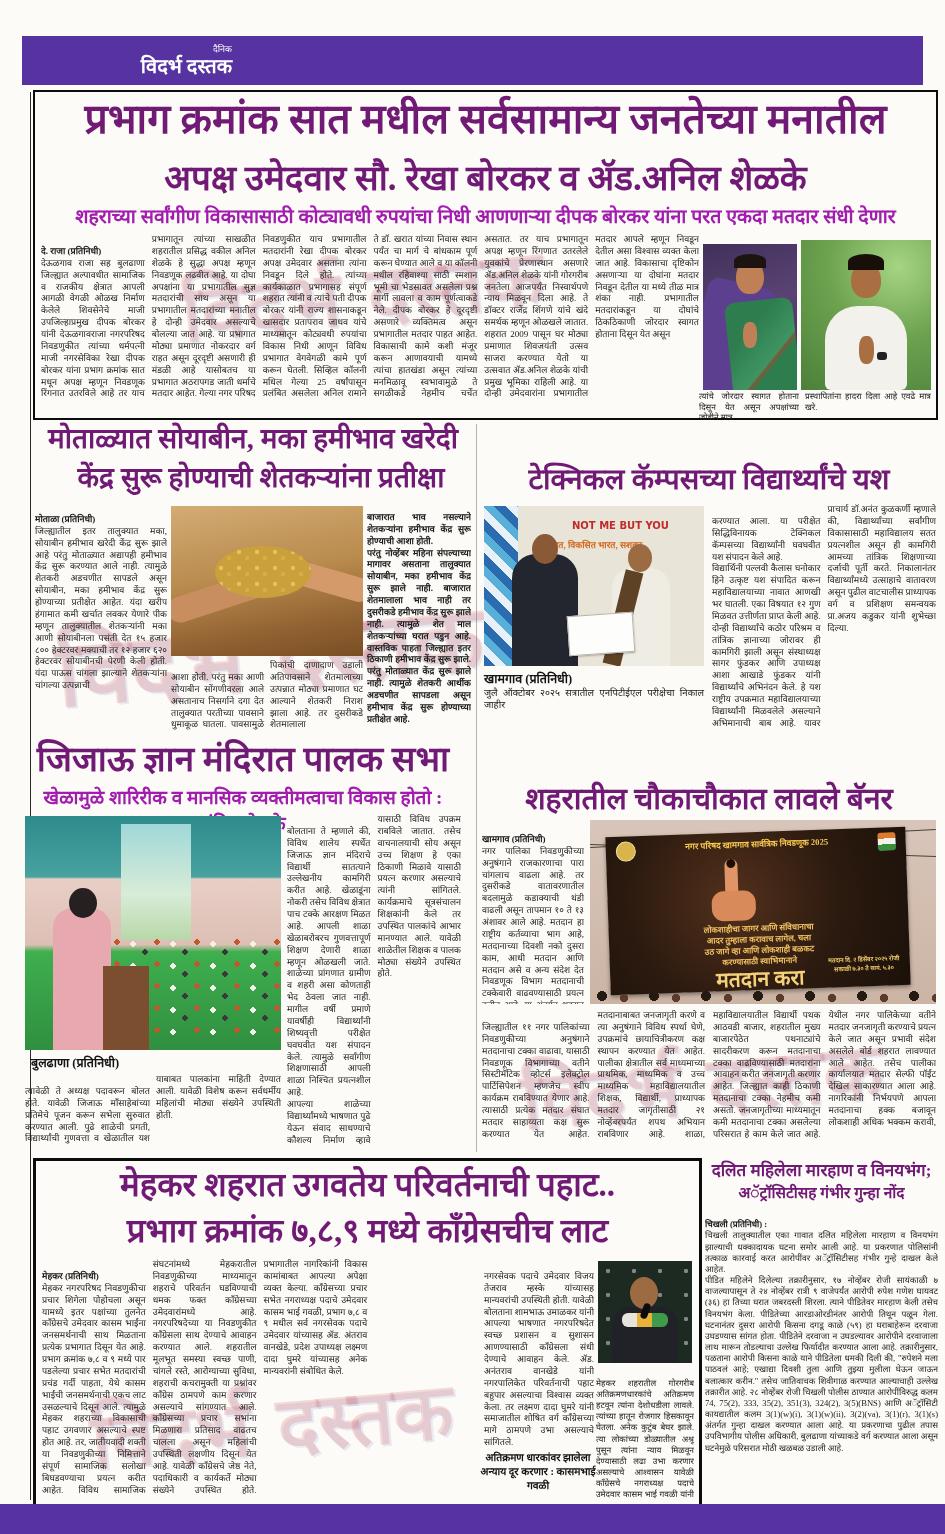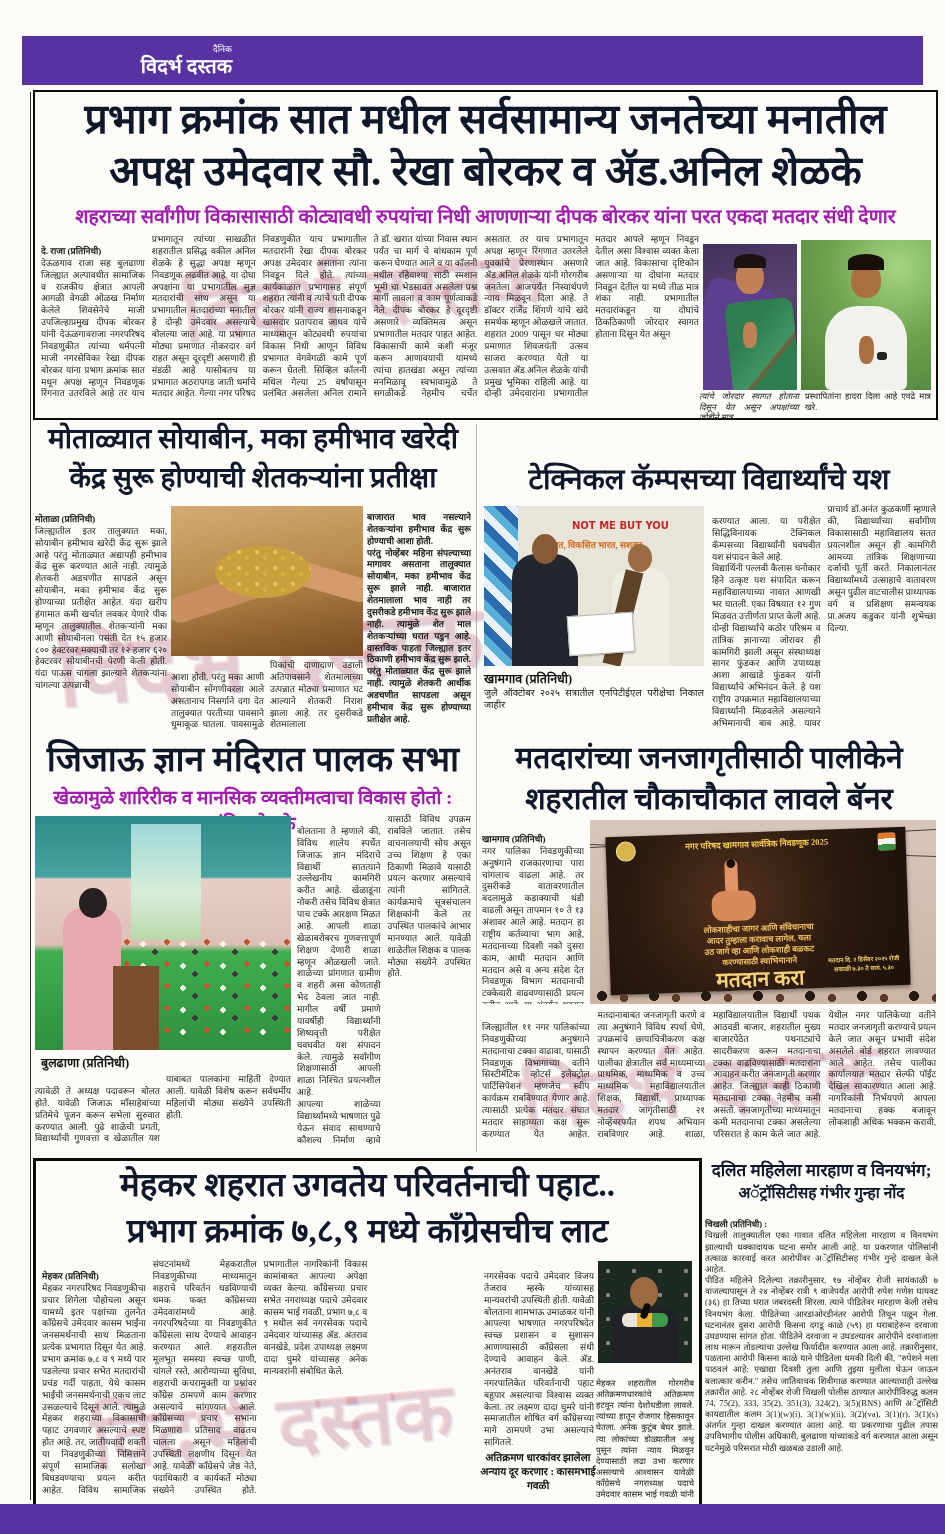--- a/index.html
+++ b/index.html
@@ -5,21 +5,21 @@
   html,body{margin:0;padding:0;background:#e9e7e2;}
   #page{position:relative;width:945px;height:1534px;background:#fcfbf7;margin:0 auto;overflow:hidden;
         font-family:"Liberation Serif","DejaVu Serif",serif;color:#141414;}
   .abs{position:absolute;}
   .masthead{background:#5633a0;color:#fff;display:flex;align-items:center;}
   .mast-left{font-size:17px;font-weight:bold;padding-left:72px;width:200px;}
   .mast-center{flex:1;text-align:center;font-size:20px;font-weight:bold;}
   .mast-right{width:210px;text-align:right;line-height:1;}
   .brand-top{font-size:9px;display:block;margin-bottom:2px;}
   .brand-main{font-size:20px;font-weight:bold;}
-  .hx{font-weight:bold;text-align:center;color:#0f172a;letter-spacing:0px;}
+  .hx{font-weight:bold;text-align:center;color:#701a75;letter-spacing:0px;}
   .sub{font-weight:bold;text-align:center;color:#a21caf;}
   .body-txt{font-size:9px;line-height:1.32;text-align:justify;color:#1b1b1b;white-space:pre-line;overflow:hidden;}
   .cols{column-fill:auto;}
   .dl{font-weight:bold;}
   .boxed{border:2px solid #0c0c0c;}
   .boxed3{border:3px solid #0c0c0c;}
   .photo{overflow:hidden;background:#cfcac0;}
   .caption{font-size:8.4px;line-height:1.25;text-align:justify;color:#222;}
   .wm{font-size:78px;font-weight:bold;color:rgba(214,84,84,0.20);white-space:nowrap;
       font-family:"DejaVu Sans",sans-serif;pointer-events:none;text-shadow:2px 2px 0 rgba(90,110,200,0.12);}
@@ -44,48 +44,48 @@
 
   <div class="abs cdiv" style="left:476px;top:424px;width:0;height:728px;"></div>
 
   <div class="abs wm" style="left:180px;top:240px;transform:rotate(-6deg);">विदर्भ दस्तक</div>
   <div class="abs wm" style="left:55px;top:590px;transform:rotate(-5deg);font-size:92px;">विदर्भ दस्तक</div>
   <div class="abs wm" style="left:520px;top:1030px;transform:rotate(-5deg);">विदर्भ दस्तक</div>
   <div class="abs wm" style="left:90px;top:1370px;transform:rotate(-5deg);">विदर्भ दस्तक</div>
 
   <div class="abs boxed" style="left:33px;top:90px;width:901px;height:326px;">
     <div class="abs hx" style="left:0;top:2px;width:100%;font-size:41px;line-height:50px;">प्रभाग क्रमांक सात मधील सर्वसामान्य जनतेच्या मनातील</div>
-    <div class="abs hx" style="left:0;top:54px;width:100%;font-size:41px;line-height:50px;">अपक्ष उमेदवार सौ. रेखा बोरकर व ॲड.अनिल शेळके</div>
+    <div class="abs hx" style="left:0;top:62px;width:100%;font-size:35px;line-height:50px;">अपक्ष उमेदवार सौ. रेखा बोरकर व ॲड.अनिल शेळके</div>
     <div class="abs sub" style="left:0;top:110px;width:100%;font-size:19.5px;">शहराच्या सर्वांगीण विकासासाठी कोट्यावधी रुपयांचा निधी आणणाऱ्या दीपक बोरकर यांना परत एकदा मतदार संधी देणार</div>
     <div class="abs body-txt cols" style="left:6px;top:142px;width:658px;height:178px;column-count:6;column-gap:7px;">
       <span class="dl">दे. राजा (प्रतिनिधी)</span>
       <span>देऊळगाव राजा सह बुलढाणा जिल्ह्यात अल्पावधीत सामाजिक व राजकीय क्षेत्रात आपली आगळी वेगळी ओळख निर्माण केलेले शिवसेनेचे माजी उपजिल्हाप्रमुख दीपक बोरकर यांनी देऊळगावराजा नगरपरिषद निवडणुकीत त्यांच्या धर्मपत्नी माजी नगरसेविका रेखा दीपक बोरकर यांना प्रभाग क्रमांक सात मधून अपक्ष म्हणून निवडणूक रिंगनात उतरविले आहे तर याच प्रभागातून त्यांच्या साखळीत शहरातील प्रसिद्ध वकील अनिल शेळके हे सुद्धा अपक्ष म्हणून निवडणूक लढवीत आहे. या दोघा अपक्षांना या प्रभागातील सुज्ञ मतदारांची साथ असून या प्रभागातील मतदारांच्या मनातील हे दोन्ही उमेदवार असल्याचे बोलल्या जात आहे. या प्रभागात मोठ्या प्रमाणात नोकरदार वर्ग राहत असून दूरदृष्टी असणारी ही मंडळी आहे यासोबतच या प्रभागात अठरापगड जाती धर्माचे मतदार आहेत. गेल्या नगर परिषद निवडणुकीत याच प्रभागातील मतदारांनी रेखा दीपक बोरकर अपक्ष उमेदवार असताना त्यांना निवडून दिले होते. त्यांच्या कार्यकाळात प्रभागासह संपूर्ण शहरात त्यांनी व त्यांचे पती दीपक बोरकर यांनी राज्य शासनाकडून खासदार प्रतापराव जाधव यांचे माध्यमातून कोट्यवधी रुपयांचा विकास निधी आणून विविध प्रभागात वेगवेगळी कामे पूर्ण करून घेतली. सिव्हिल कॉलनी मधिल गेल्या 25 वर्षांपासून प्रलंबित असलेला अनिल रामाने ते डॉ. खरात यांच्या निवास स्थान पर्यंत चा मार्ग चे बांधकाम पूर्ण करून घेण्यात आले व या कॉलनी मधील रहिवाश्या साठी स्मशान भूमी चा भेडसावत असलेला प्रश्न मार्गी लावला व काम पूर्णत्वाकडे नेले. दीपक बोरकर हे दूरदृष्टी असणारे व्यक्तिमत्व असून प्रभागातील मतदार पाहत आहेत. विकासाची कामे कशी मंजूर करून आणावयाची यामध्ये त्यांचा हातखंडा असून त्यांच्या मनमिळावू स्वभावामुळे ते सगळीकडे नेहमीच चर्चेत असतात. तर याच प्रभागातून अपक्ष म्हणून रिंगणात उतरलेले युवकांचे प्रेरणास्थान असणारे ॲड.अनिल शेळके यांनी गोरगरीब जनतेला आजपर्यंत निस्वार्थपणे न्याय मिळवून दिला आहे. ते डॉक्टर राजेंद्र शिंगणे यांचे खंदे समर्थक म्हणून ओळखले जातात. शहरात 2009 पासून घर मोठ्या प्रमाणात शिवजयंती उत्सव साजरा करण्यात येतो या उत्सवात ॲड.अनिल शेळके यांची प्रमुख भूमिका राहिली आहे. या दोन्ही उमेदवारांना प्रभागातील मतदार आपले म्हणून निवडून देतील असा विश्वास व्यक्त केला जात आहे. विकासाचा दृष्टिकोन असणाऱ्या या दोघांना मतदार निवडून देतील या मध्ये तीळ मात्र शंका नाही. प्रभागातील मतदारांकडून या दोघांचे ठिकठिकाणी जोरदार स्वागत होताना दिसून येत असून</span>
     </div>
 
     <div class="abs photo" style="left:668px;top:152px;width:94px;height:146px;background:linear-gradient(160deg,#41305a 0%,#5a4374 45%,#352646 100%);">
       <div class="abs" style="left:-8px;top:38px;width:70px;height:120px;background:#5d3f8f;transform:rotate(14deg);border-radius:12px;"></div>
       <div class="abs" style="left:26px;top:56px;width:68px;height:100px;background:linear-gradient(135deg,#2e7d4f 30%,#3f9463 60%,#7a5a3a 62%,#2e7d4f 66%);transform:rotate(-6deg);border-radius:10px;"></div>
       <div class="abs" style="left:33px;top:16px;width:28px;height:34px;background:#c08055;border-radius:50% 50% 46% 46%;"></div>
       <div class="abs" style="left:31px;top:10px;width:32px;height:14px;background:#1c1410;border-radius:50% 50% 0 0;"></div>
       <div class="abs" style="left:40px;top:78px;width:14px;height:26px;background:#c08055;border-radius:40%;"></div>
     </div>
     <div class="abs photo" style="left:766px;top:148px;width:130px;height:150px;background:radial-gradient(circle at 75% 18%,#a6d584 0%,#6da24f 45%,#4c7f39 100%);">
       <div class="abs" style="left:24px;top:66px;width:82px;height:84px;background:#f3f1ec;border-radius:40% 40% 6px 6px;"></div>
       <div class="abs" style="left:50px;top:22px;width:30px;height:36px;background:#a96f42;border-radius:50% 50% 44% 44%;"></div>
       <div class="abs" style="left:47px;top:14px;width:36px;height:16px;background:#181008;border-radius:50% 50% 0 0;"></div>
       <div class="abs" style="left:58px;top:96px;width:15px;height:28px;background:#a96f42;border-radius:40%;"></div>
       <div class="abs" style="left:76px;top:112px;width:10px;height:8px;background:#222;border-radius:3px;"></div>
     </div>
-    <div class="abs caption" style="left:664px;top:300px;width:100px;height:24px;font-style:italic;">त्यांचे जोरदार स्वागत होताना दिसून येत असून अपक्षांच्या जोडीने मात्र</div>
+    <div class="abs caption" style="left:664px;top:300px;width:100px;height:24px;">त्यांचे जोरदार स्वागत होताना दिसून येत असून अपक्षांच्या जोडीने मात्र</div>
     <div class="abs caption" style="left:770px;top:300px;width:126px;height:24px;">प्रस्थापितांना हादरा दिला आहे एवढे मात्र खरे.</div>
   </div>
 
   <div class="abs" style="left:33px;top:420px;width:440px;height:316px;">
     <div class="abs hx" style="left:0;top:0;width:100%;font-size:28px;line-height:37px;">मोताळ्यात सोयाबीन, मका हमीभाव खरेदी</div>
-    <div class="abs hx" style="left:0;top:39px;width:100%;font-size:28px;line-height:37px;">केंद्र सुरू होण्याची शेतकऱ्यांना प्रतीक्षा</div>
+    <div class="abs hx" style="left:8px;top:39px;width:100%;font-size:28px;line-height:37px;">केंद्र सुरू होण्याची शेतकऱ्यांना प्रतीक्षा</div>
     <div class="abs body-txt" style="left:2px;top:82px;width:132px;height:232px;">
       <span class="dl">मोताळा (प्रतिनिधी)</span>
       <span>जिल्ह्यातील इतर तालुक्यात मका, सोयाबीन हमीभाव खरेदी केंद्र सुरू झाले आहे परंतु मोताळ्यात अद्यापही हमीभाव केंद्र सुरू करण्यात आले नाही. त्यामुळे शेतकरी अडचणीत सापडले असून सोयाबीन, मका हमीभाव केंद्र सुरू होण्याच्या प्रतीक्षेत आहेत. यंदा खरीप हंगामात कमी खर्चात लवकर येणारे पीक म्हणून तालुक्यातील शेतकऱ्यांनी मका आणी सोयाबीनला पसंती देत १५ हजार ८०० हेक्टरवर मक्याची तर १२ हजार ६२० हेक्टरवर सोयाबीनची पेरणी केली होती. यंदा पाऊस चांगला झाल्याने शेतकऱ्यांना चांगल्या उत्पन्नाची</span>
     </div>
     <div class="abs photo" style="left:138px;top:86px;width:192px;height:150px;background:linear-gradient(170deg,#d3ac74 0%,#b98b4e 45%,#8f6030 80%,#7a4e24 100%);">
       <div class="abs" style="left:-6px;top:76px;width:120px;height:26px;background:#c98e60;transform:rotate(-18deg);border-radius:13px;"></div>
       <div class="abs" style="left:92px;top:60px;width:110px;height:24px;background:#d49a6a;transform:rotate(16deg);border-radius:12px;"></div>
       <div class="abs" style="left:44px;top:40px;width:96px;height:52px;border-radius:50%;background:#caa03c;background-image:radial-gradient(circle 3px at 6px 6px,#e8c258 70%,rgba(0,0,0,0) 72%),radial-gradient(circle 3px at 14px 12px,#d9ae3f 70%,rgba(0,0,0,0) 72%);background-size:18px 16px;"></div>
     </div>
     <div class="abs body-txt" style="left:334px;top:80px;width:104px;height:234px;font-weight:bold;">
@@ -113,42 +113,41 @@
     <div class="abs" style="left:4px;top:250px;width:220px;">
       <div class="dl" style="font-size:12.5px;">खामगाव (प्रतिनिधी)</div>
       <div class="caption" style="font-size:9.6px;">जुलै ऑक्टोबर २०२५ सत्रातील एनपिटीईएल परीक्षेचा निकाल जाहीर</div>
     </div>
     <div class="abs body-txt cols" style="left:232px;top:84px;width:224px;height:230px;column-count:2;column-gap:7px;">
       <span>करण्यात आला. या परीक्षेत सिद्धिविनायक टेक्निकल कॅम्पसच्या विद्यार्थ्यांनी घवघवीत यश संपादन केले आहे.
 विद्यार्थिनी पल्लवी कैलास घनोकार हिने उत्कृष्ट यश संपादित करून महाविद्यालयाच्या नावात आणखी भर घातली. एका विषयात १२ गुण मिळवत उत्तीर्णता प्राप्त केली आहे. दोन्ही विद्यार्थ्यांचे कठोर परिश्रम व तांत्रिक ज्ञानाच्या जोरावर ही कामगिरी झाली असून संस्थाध्यक्ष सागर फुंडकर आणि उपाध्यक्ष आशा आखाडे फुंडकर यांनी विद्यार्थ्यांचे अभिनंदन केले. हे यश राष्ट्रीय उपक्रमात महाविद्यालयाच्या विद्यार्थ्यांनी मिळवलेले असल्याने अभिमानाची बाब आहे. यावर प्राचार्य डॉ.अनंत कुळकर्णी म्हणाले की, विद्यार्थ्यांच्या सर्वांगीण विकासासाठी महाविद्यालय सतत प्रयत्नशील असून ही कामगिरी आमच्या तांत्रिक शिक्षणाच्या दर्जाची पूर्ती करते. निकालानंतर विद्यार्थ्यांमध्ये उत्साहाचे वातावरण असून पुढील वाटचालीस प्राध्यापक वर्ग व प्रशिक्षण समन्वयक प्रा.अजय कडुकर यांनी शुभेच्छा दिल्या.</span>
     </div>
   </div>
 
-  <div class="abs" style="left:33px;top:738px;width:440px;height:417px;">
+  <div class="abs" style="left:23px;top:738px;width:440px;height:417px;">
     <div class="abs hx" style="left:0;top:0;width:100%;font-size:35px;line-height:44px;">जिजाऊ ज्ञान मंदिरात पालक सभा</div>
     <div class="abs sub" style="left:0;top:46px;width:100%;font-size:19px;">खेळामुळे शारिरीक व मानसिक व्यक्तीमत्वाचा विकास होतो : संदिप शेळके</div>
     <div class="abs photo" style="left:2px;top:78px;width:256px;height:234px;background:linear-gradient(180deg,#2e8b8b 0%,#46a3a0 26%,#e8cfc6 27%,#ddbfb4 55%,#3faf4f 58%,#2f8f3f 100%);">
       <div class="abs" style="left:96px;top:8px;width:70px;height:116px;background:linear-gradient(180deg,#9fd8d8 0%,#d8ecd8 60%,#b8d8a8 100%);"></div>
       <div class="abs" style="left:60px;top:120px;width:196px;height:100px;background-image:radial-gradient(circle 4px at 8px 8px,#f4f1e8 70%,rgba(0,0,0,0) 72%),radial-gradient(circle 4px at 20px 16px,#3a3a3a 70%,rgba(0,0,0,0) 72%),radial-gradient(circle 4px at 32px 6px,#c4552e 70%,rgba(0,0,0,0) 72%);background-size:40px 22px;"></div>
       <div class="abs" style="left:28px;top:92px;width:58px;height:142px;background:#e8a8b0;border-radius:20px 20px 0 0;"></div>
       <div class="abs" style="left:44px;top:72px;width:28px;height:30px;background:#262020;border-radius:50%;"></div>
       <div class="abs" style="left:78px;top:150px;width:46px;height:84px;background:#7a4e2e;"></div>
     </div>
     <div class="dl abs" style="left:8px;top:316px;font-size:12.5px;">बुलढाणा (प्रतिनिधी)</div>
     <div class="abs body-txt cols" style="left:2px;top:336px;width:256px;height:76px;column-count:2;column-gap:6px;">
       <span>त्यावेळी ते अध्यक्ष पदावरून बोलत होते. यावेळी जिजाऊ माँसाहेबांच्या प्रतिमेचे पूजन करून सभेला सुरुवात करण्यात आली. पुढे शाळेची प्रगती, विद्यार्थ्यांची गुणवत्ता व खेळातील यश याबाबत पालकांना माहिती देण्यात आली. यावेळी विशेष करून सर्वधर्मीय महिलांची मोठ्या संख्येने उपस्थिती होती.</span>
     </div>
     <div class="abs body-txt cols" style="left:264px;top:76px;width:174px;height:338px;column-count:2;column-gap:7px;">
       <span>बोलताना ते म्हणाले की, विविध शालेय स्पर्धेत जिजाऊ ज्ञान मंदिराचे विद्यार्थी सातत्याने उल्लेखनीय कामगिरी करीत आहे. खेळाडूंना नोकरी तसेच विविध क्षेत्रात पाच टक्के आरक्षण मिळत आहे. आपली शाळा खेळाबरोबरच गुणवत्तापूर्ण शिक्षण देणारी शाळा म्हणून ओळखली जाते. शाळेच्या प्रांगणात ग्रामीण व शहरी असा कोणताही भेद ठेवला जात नाही. मागील वर्षी प्रमाणे यावर्षीही विद्यार्थ्यांनी शिष्यवृत्ती परीक्षेत घवघवीत यश संपादन केले. त्यामुळे सर्वांगीण शिक्षणासाठी आपली शाळा निश्चित प्रयत्नशील आहे.
 आपल्या शाळेच्या विद्यार्थ्यांमध्ये भाषणात पुढे येऊन संवाद साधण्याचे कौशल्य निर्माण व्हावे यासाठी विविध उपक्रम राबविले जातात. तसेच वाचनालयाची सोय असून उच्च शिक्षण हे एका ठिकाणी मिळावे यासाठी प्रयत्न करणार असल्याचे त्यांनी सांगितले. कार्यक्रमाचे सूत्रसंचालन शिक्षकांनी केले तर उपस्थित पालकांचे आभार मानण्यात आले. यावेळी शाळेतील शिक्षक व पालक मोठ्या संख्येने उपस्थित होते.</span>
     </div>
   </div>
 
   <div class="abs" style="left:480px;top:738px;width:458px;height:417px;">
-    <div class="abs hx" style="left:0;top:0;width:100%;font-size:30px;line-height:39px;">मतदारांच्या जनजागृतीसाठी पालीकेने</div>
     <div class="abs hx" style="left:0;top:41px;width:100%;font-size:30px;line-height:39px;">शहरातील चौकाचौकात लावले बॅनर</div>
     <div class="abs body-txt" style="left:2px;top:84px;width:102px;height:182px;">
       <span class="dl">खामगाव (प्रतिनिधी)</span>
       <span>नगर पालिका निवडणुकीच्या अनुषंगाने राजकारणाचा पारा चांगलाच वाढला आहे. तर दुसरीकडे वातावरणातील बदलामुळे कडाक्याची थंडी वाढली असून तापमान १० ते १३ अंशावर आले आहे. मतदान हा राष्ट्रीय कर्तव्याचा भाग आहे, मतदानाच्या दिवशी नको दुसरा काम, आधी मतदान आणि मतदान असे व अन्य संदेश देत निवडणूक विभाग मतदानाची टक्केवारी वाढवण्यासाठी प्रयत्न करीत आहे. या अंतर्गत शहरात पालिकेच्या वतीने जागोजागी मतदार जनजागृती करणारे बॅनर लावण्यात आले आहेत.</span>
     </div>
     <div class="abs photo" style="left:110px;top:82px;width:346px;height:184px;background:linear-gradient(180deg,#d9c6ba 0%,#cbb4a4 100%);">
       <div class="abs" style="left:0;top:18px;width:346px;height:1px;background:#4a4038;transform:rotate(-3deg);"></div>
       <div class="abs" style="left:0;top:30px;width:346px;height:1px;background:#4a4038;transform:rotate(2deg);"></div>
       <div class="abs" style="left:18px;top:12px;width:300px;height:158px;background:radial-gradient(circle at 42% 42%,#53301c 0%,#2b1a0f 55%,#1b110a 100%);transform:rotate(-2deg);box-shadow:0 2px 4px rgba(0,0,0,.4);">
         <div style="position:absolute;left:36px;top:6px;width:230px;text-align:center;font-size:8.6px;font-weight:bold;color:#f5c84f;">नगर परिषद खामगाव सार्वत्रिक निवडणूक 2025</div>

